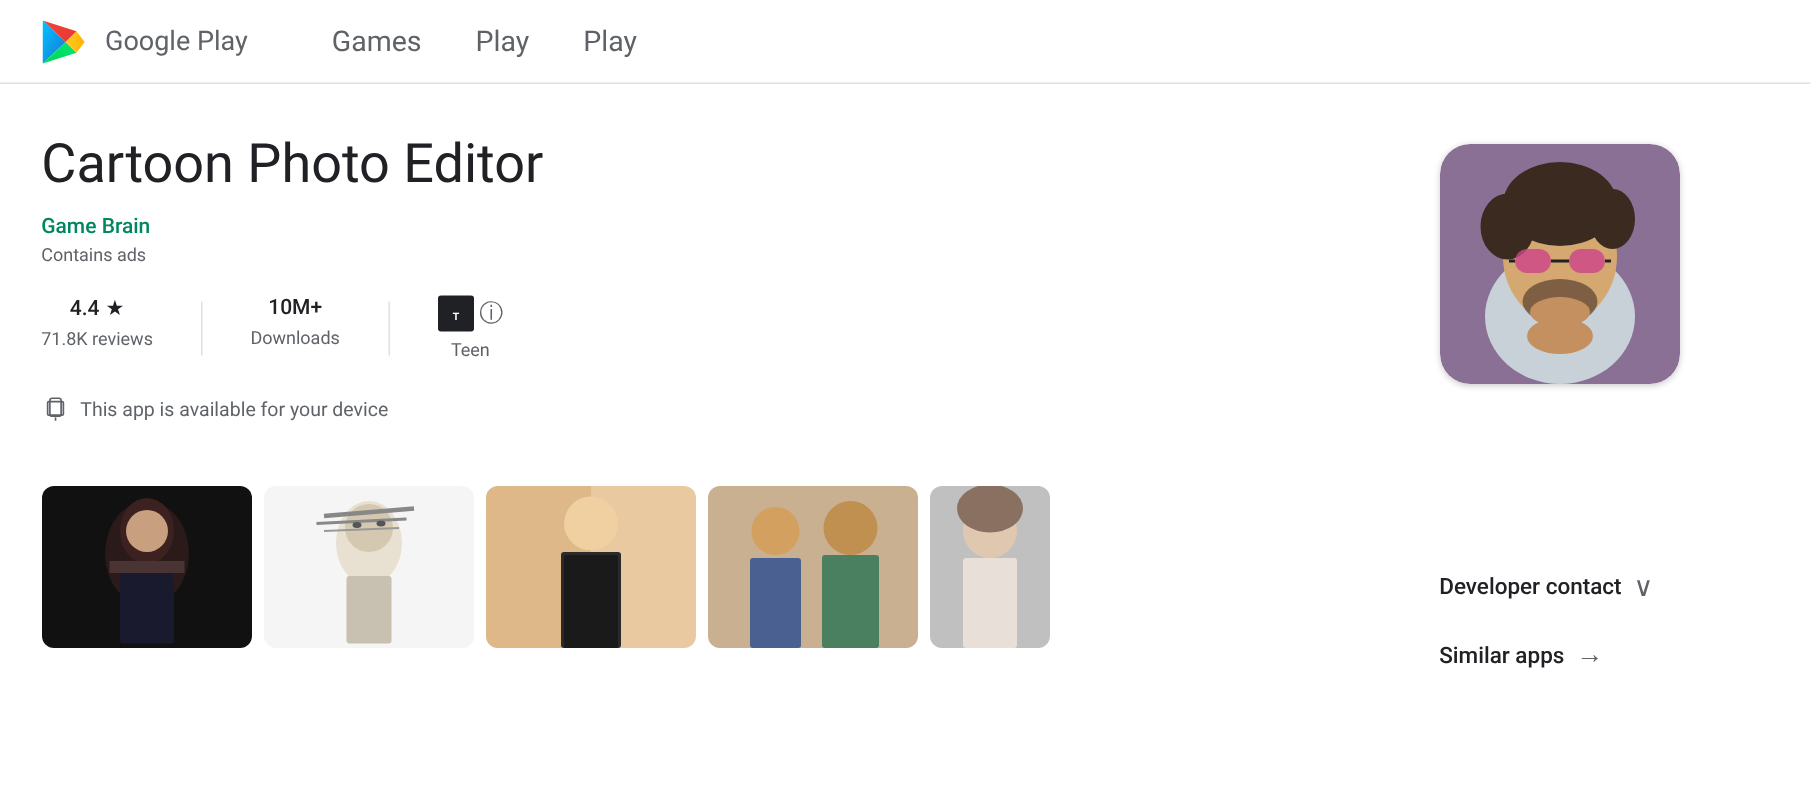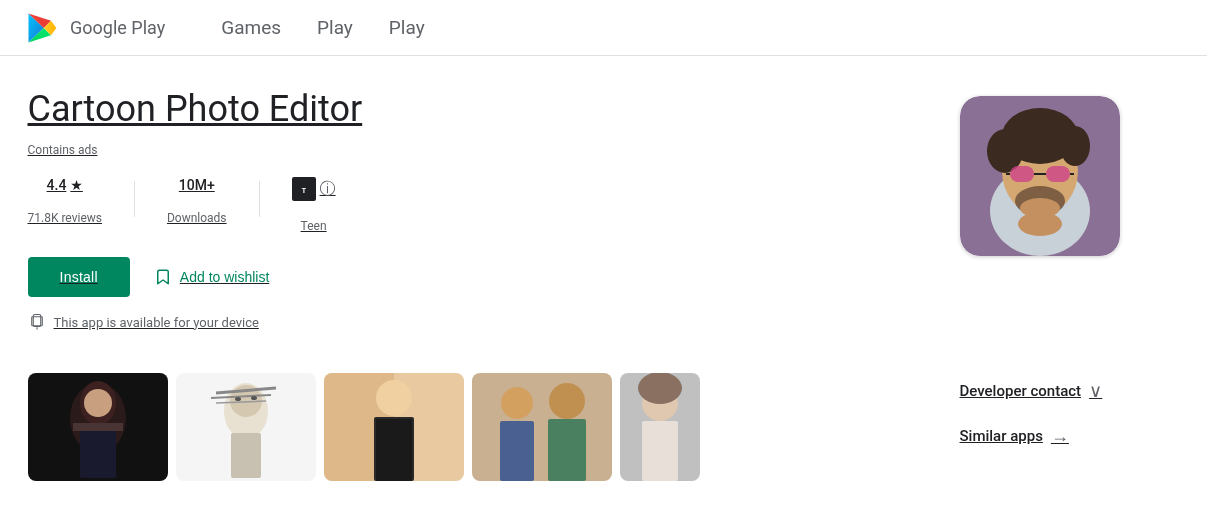--- a/index.html
+++ b/index.html
@@ -97,21 +97,21 @@
       display: flex;
       align-items: flex-start;
       gap: 32px;
       margin-bottom: 24px;
     }
 
     .stat-item {
       display: flex;
       flex-direction: column;
       align-items: center;
-      gap: 18px;
+      gap: 5px;
     }
 
     .stat-value {
       font-size: 14px;
       font-weight: 500;
       color: #202124;
       display: flex;
       align-items: center;
       gap: 4px;
     }
@@ -234,21 +234,20 @@
       align-items: center;
       justify-content: center;
       color: #fff;
       font-size: 8px;
       font-weight: 700;
     }
 
     .content-layout {
       display: flex;
       gap: 60px;
-      text-decoration: underline;
     }
 
     .left-col {
       flex: 1;
       min-width: 0;
     }
 
     .right-col {
       width: 220px;
       flex-shrink: 0;
@@ -300,20 +299,21 @@
   </nav>
 </header>
 
 <main class="main">
   <div class="content-layout">
 
     <div class="left-col">
 
       <h1 class="app-title">Cartoon Photo Editor</h1>
 
+      <div class="developer-name">Game Brain</div>
       <div class="contains-ads">Contains ads</div>
 
       <div class="stats-row">
         <div class="stat-item">
           <div class="stat-value">
             <span>4.4</span>
             <span class="star-icon">★</span>
           </div>
           <div class="stat-label">71.8K reviews</div>
         </div>
@@ -334,29 +334,20 @@
                 <rect width="18" height="18" fill="#202124" rx="2"></rect>
                 <text x="9" y="13" text-anchor="middle" fill="white" font-size="7" font-weight="bold" font-family="Arial">T</text>
               </svg>
             </div>
             <span style="color:#5f6368;font-size:16px;cursor:pointer;">ⓘ</span>
           </div>
           <div class="stat-label">Teen</div>
         </div>
       </div>
 
-      <div class="actions-row">
-        <button class="install-btn">Install</button>
-        <button class="wishlist-btn">
-          <svg class="wishlist-icon" viewBox="0 0 24 24" fill="none" stroke="#01875f" stroke-width="2" stroke-linecap="round" stroke-linejoin="round">
-            <path d="M19 21l-7-5-7 5V5a2 2 0 0 1 2-2h10a2 2 0 0 1 2 2z"></path>
-          </svg>
-          <span>Add to wishlist</span>
-        </button>
-      </div>
 
       <div class="device-notice">
         <svg width="18" height="18" viewBox="0 0 24 24" fill="none" stroke="#5f6368" stroke-width="1.5">
           <rect x="7" y="2" width="10" height="16" rx="2"></rect>
           <rect x="5" y="5" width="14" height="12" rx="1"></rect>
           <line x1="12" y1="19" x2="12" y2="22"></line>
         </svg>
         <span>This app is available for your device</span>
       </div>
 

